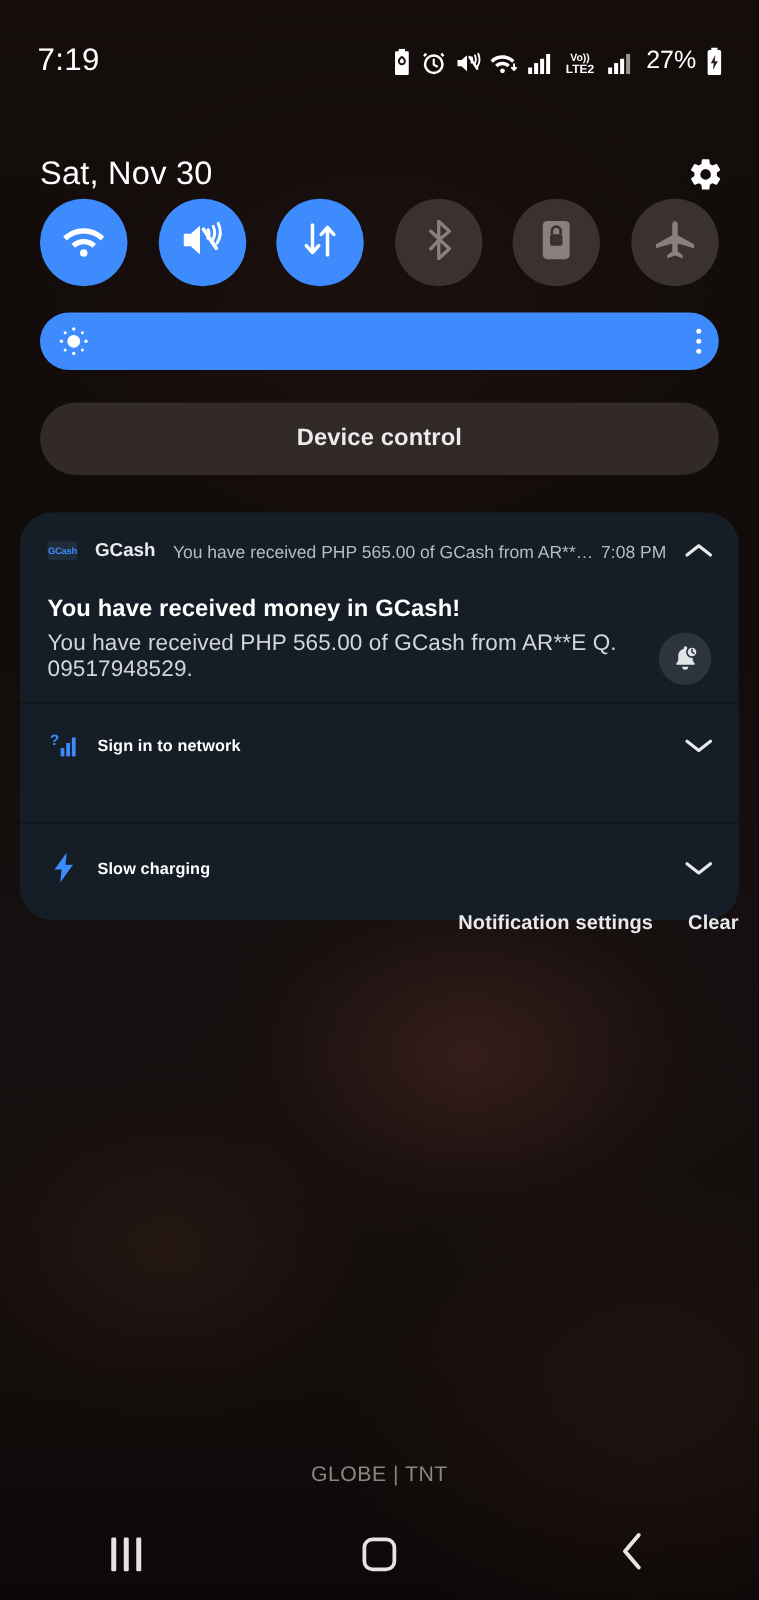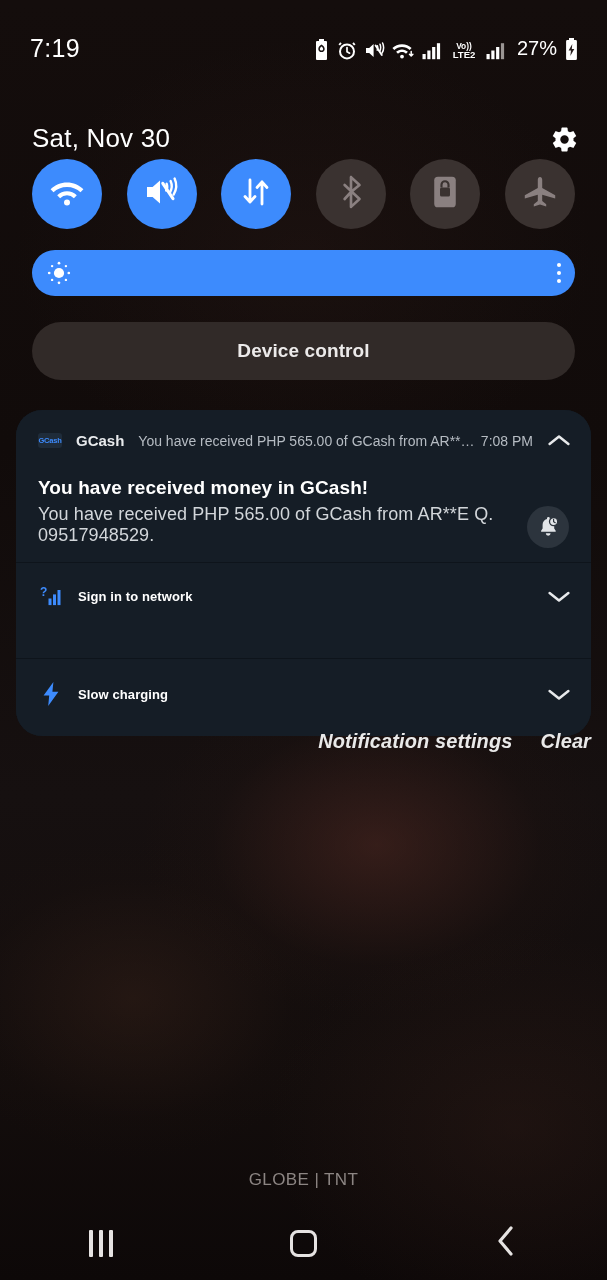--- a/index.html
+++ b/index.html
@@ -118,21 +118,21 @@
   .nr-sub { font-size:17px; color:#c3c8cd; margin-top:6px; letter-spacing:.2px; }
   #notif-signin { min-height:96px; }
   #notif-charging { min-height:78px; display:flex; align-items:flex-start; }
   #notif-charging .nr-top { width:100%; }
 
   
   #notif-actions {
     position:absolute; top:730px; right:16px;
     display:flex; align-items:center; gap:28px;
   }
-  .na-btn { font-size:20px; font-weight:700; color:#e9e9e9; letter-spacing:.1px;font-style:italic; }
+  .na-btn { font-size:16px; font-weight:700; color:#e9e9e9; letter-spacing:.1px; }
 
   
   #carrier-label {
     position:absolute; top:1170px; left:0; right:0; text-align:center;
     font-size:17px; color:#8c8583; letter-spacing:.4px;
   }
 
   
   #navbar {
     position:absolute; bottom:0; left:0; right:0; height:74px;

